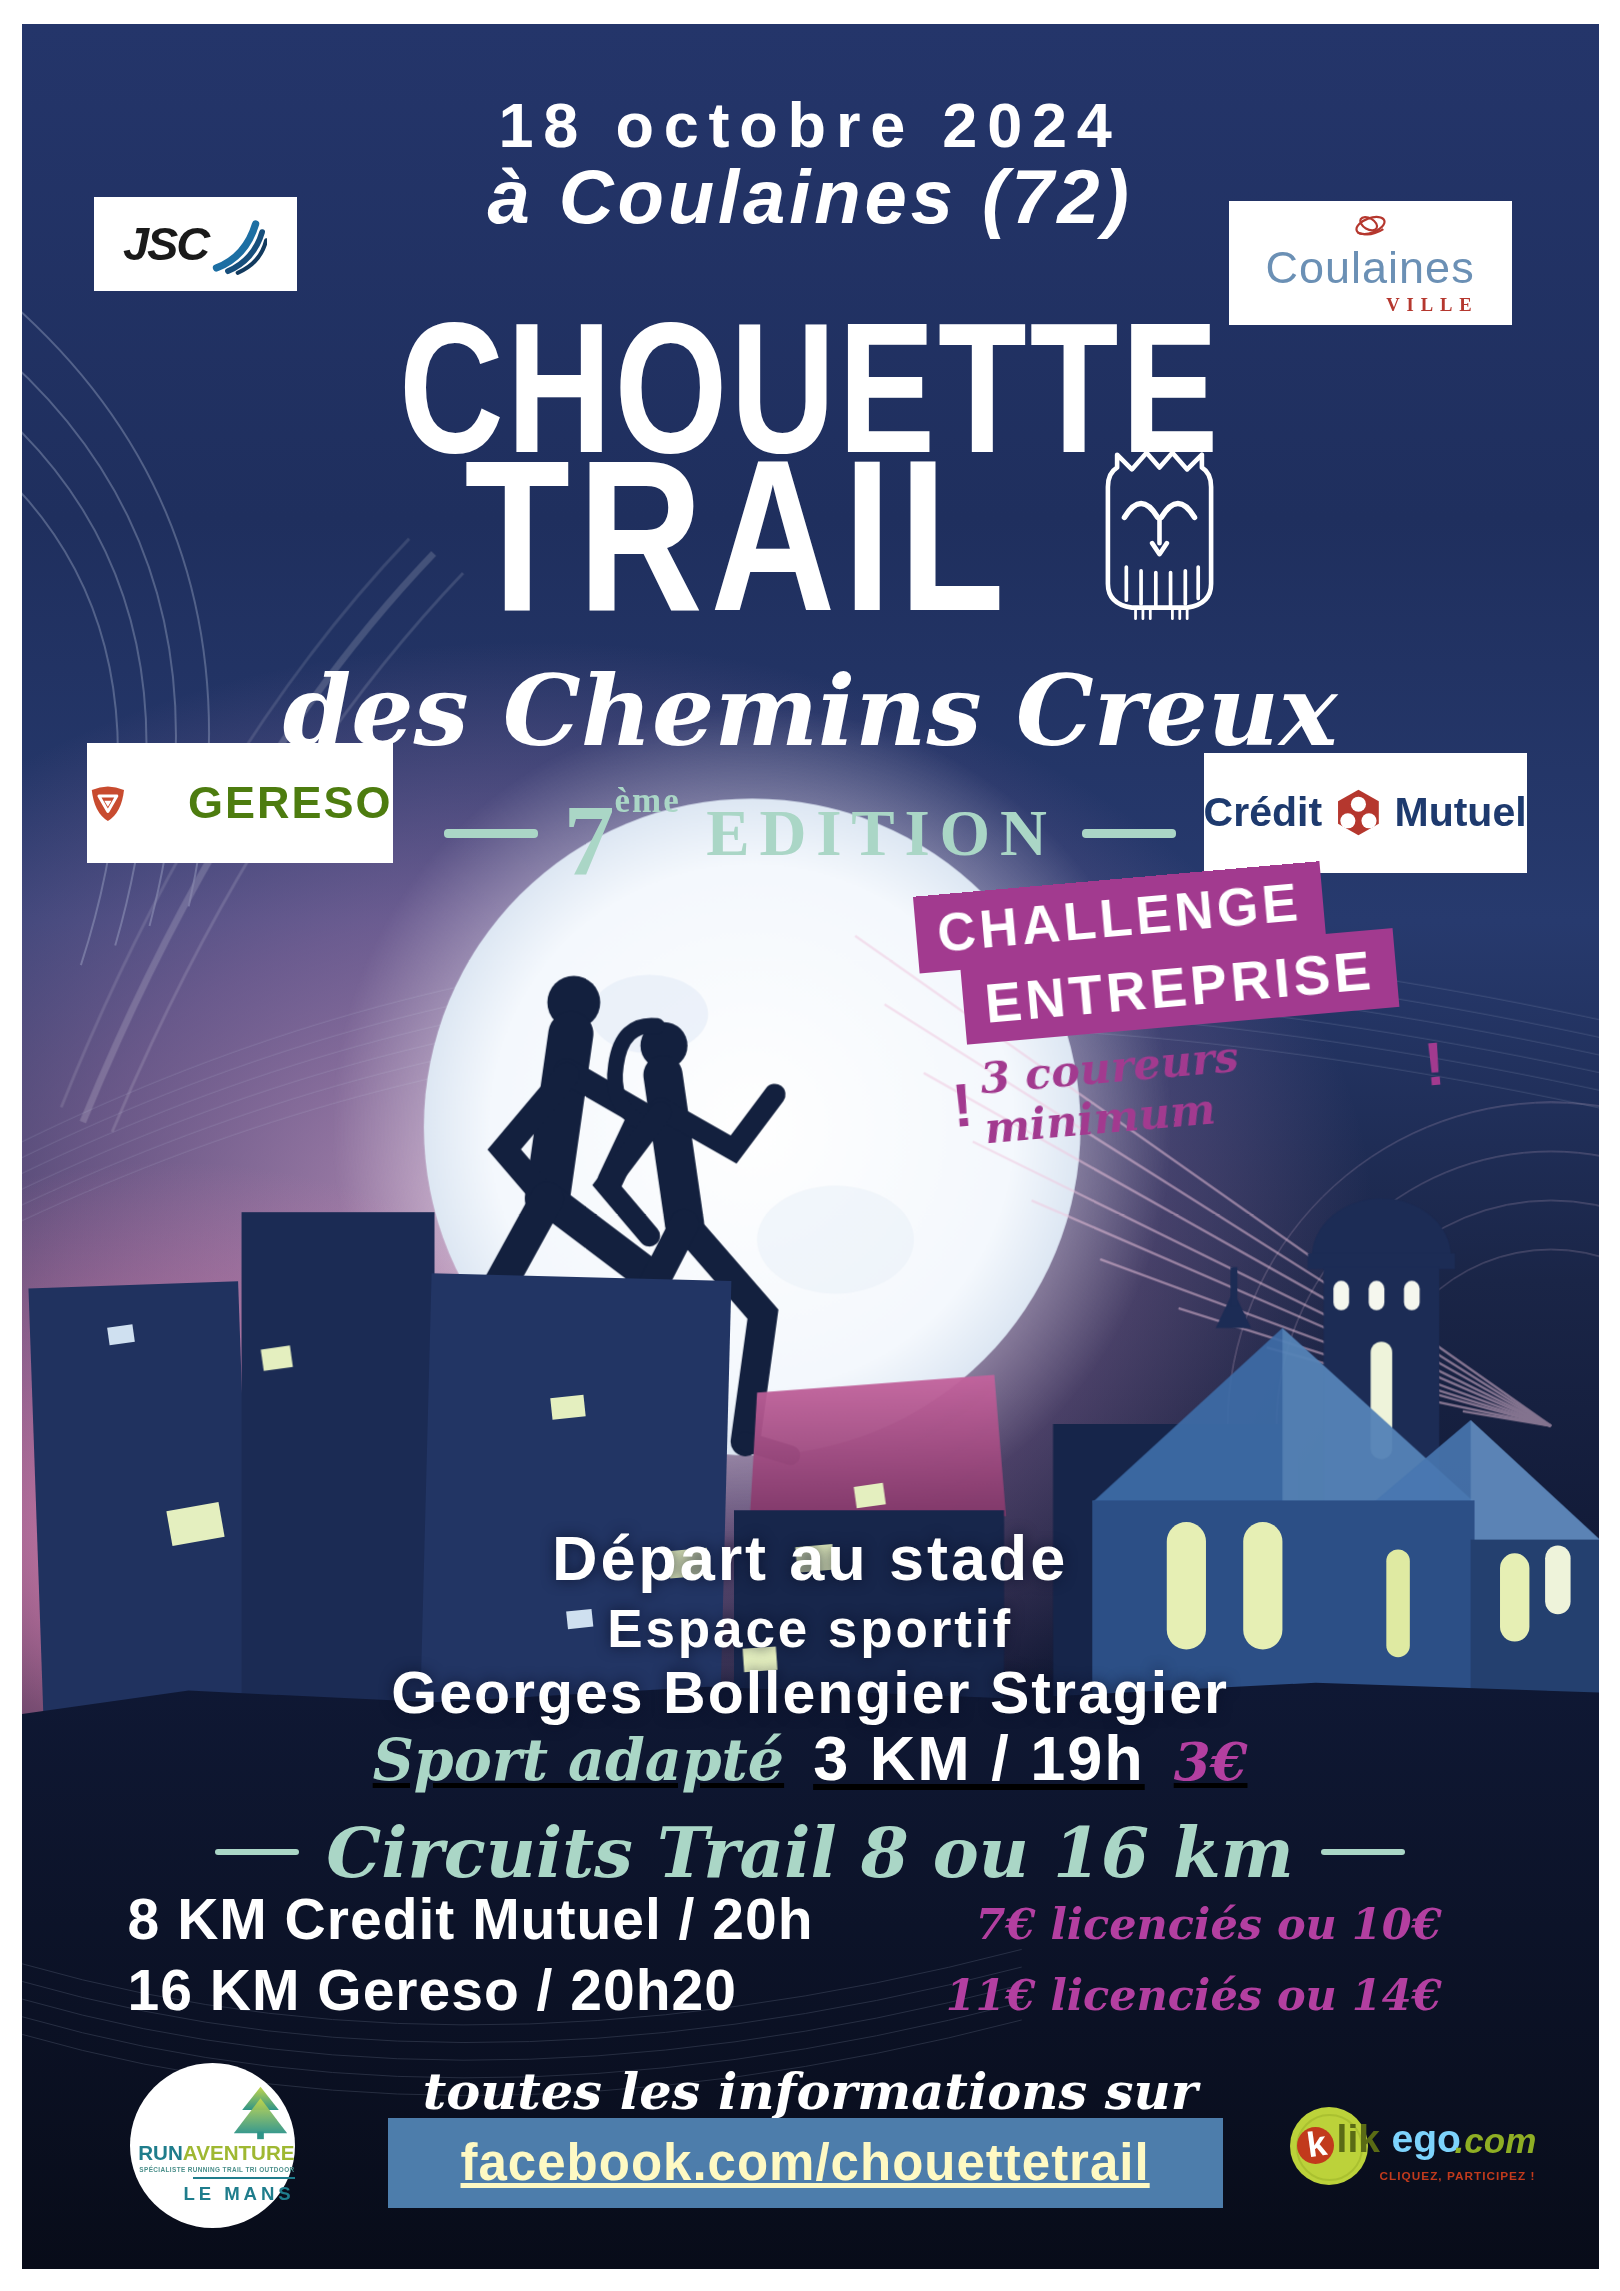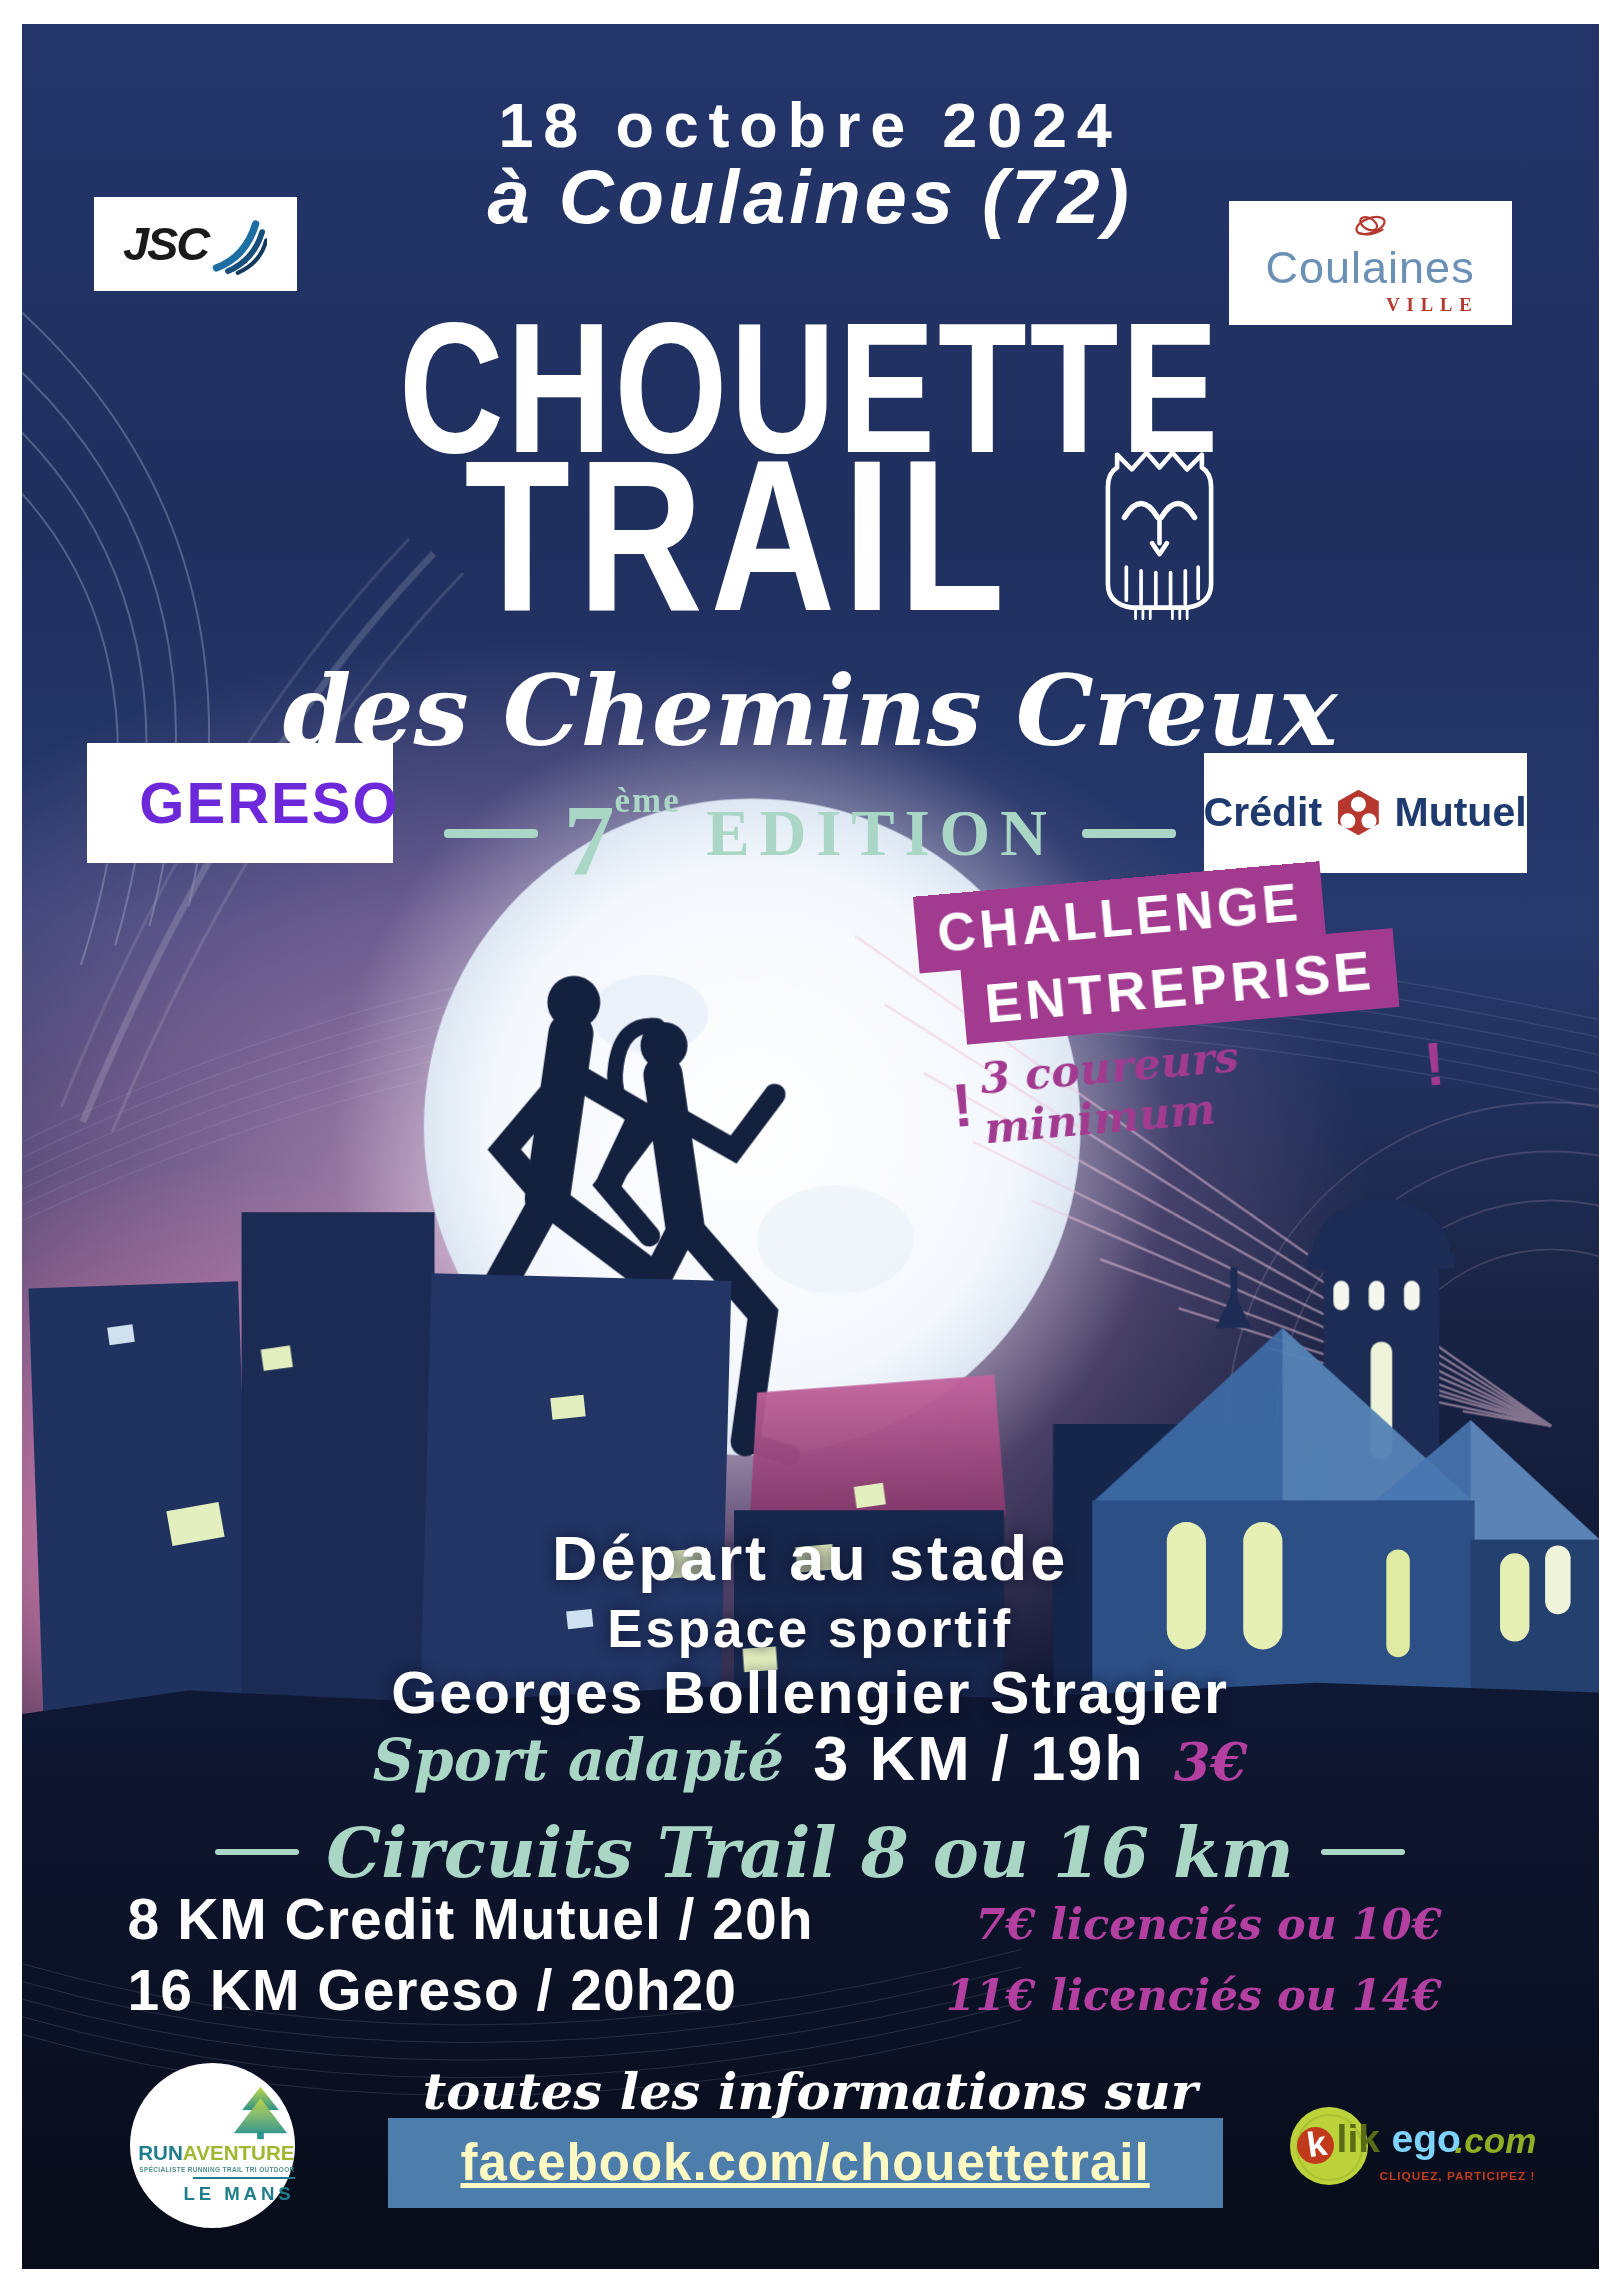--- a/index.html
+++ b/index.html
@@ -32,37 +32,37 @@
   .ed-word{font-size:65px;font-weight:700;letter-spacing:9.8px;font-family:"Liberation Serif",serif;}
 
   .logo-box{background:#fff;display:flex;align-items:center;justify-content:center;}
   .jsc-box{left:72px;top:173px;width:203px;height:94px;gap:2px;}
   .jsc-text{font-size:47px;font-weight:900;font-style:italic;color:#1a1a1a;letter-spacing:-2px;}
   .coulaines-box{left:1207px;top:177px;width:283px;height:124px;flex-direction:column;gap:0;}
   .coulaines-name{font-size:45px;color:#6b90b5;letter-spacing:1px;}
   .coulaines-sub{font-size:18.6px;color:#b5372e;font-weight:700;letter-spacing:6.9px;
                  font-family:"Liberation Serif",serif;align-self:flex-end;margin-right:33px;}
   .gereso-box{left:65px;top:719px;width:306px;height:120px;gap:15.7px;}
-  .gereso-text{font-size:58px;font-weight:900;color:#6d28d9;letter-spacing:2px;margin-left:44px;}
+  .gereso-text{font-size:45px;font-weight:900;color:#4d7c0f;letter-spacing:2px;margin-left:44px;}
   .cm-box{left:1182px;top:729px;width:323px;height:120px;gap:9.8px;}
   .cm-text{font-size:41px;font-weight:700;color:#1e3a6e;}
 
   .challenge{left:877px;top:874px;width:529px;transform:rotate(-5deg);transform-origin:left top;}
   .ch-box{display:inline-block;background:#a23a8f;color:#fff;font-weight:800;letter-spacing:3.9px;padding:7.8px 21.6px;}
   .ch-box1{font-size:53px;margin-left:13.7px;}
   .ch-box2{font-size:55px;margin-left:55px;margin-top:-3.9px;}
   .ch-note{margin-left:35px;margin-top:9.8px;display:flex;align-items:center;gap:9.8px;}
   .ch-bang{font-size:61px;font-weight:900;color:#a23a8f;line-height:.8;}
   .ch-note-text{font-size:43px;font-weight:700;font-style:italic;color:#a23a8f;font-family:"DejaVu Serif",serif;}
 
   .start1{top:1498px;font-size:63px;font-weight:800;letter-spacing:2.9px;color:#fff;text-shadow:0 0 13.7px rgba(10,16,40,.8);}
   .start2{top:1574px;font-size:53px;font-weight:700;letter-spacing:2.9px;color:#fff;text-shadow:0 0 13.7px rgba(10,16,40,.8);}
   .start3{top:1635px;font-size:59px;font-weight:700;letter-spacing:2px;color:#fff;text-shadow:0 0 13.7px rgba(10,16,40,.8);}
 
-  .adapted-row{top:1698px;display:flex;justify-content:center;align-items:baseline;gap:29px;width:100%;}
+  .adapted-row{top:1698px;display:flex;justify-content:center;align-items:baseline;gap:29px;width:100%;text-decoration:underline;}
   .adapted-label{font-size:57px;font-weight:700;font-style:italic;font-family:"DejaVu Serif",serif;color:#aad6c6;}
   .adapted-dist{font-size:63px;font-weight:800;color:#fff;letter-spacing:2px;}
   .adapted-price{font-size:53px;font-weight:700;font-style:italic;font-family:"DejaVu Serif",serif;color:#b33fa0;}
 
   .circuits-row{top:1788px;display:flex;justify-content:center;align-items:center;gap:27.4px;width:100%;}
   .cdash{width:84px;height:6.9px;background:#aad6c6;border-radius:3.9px;}
   .circuits-text{font-size:69px;font-weight:700;font-style:italic;font-family:"DejaVu Serif",serif;color:#aad6c6;}
 
   .race-row{left:0;width:100%;display:flex;justify-content:space-between;align-items:baseline;
             padding:0 157px 0 106px;box-sizing:border-box;}

